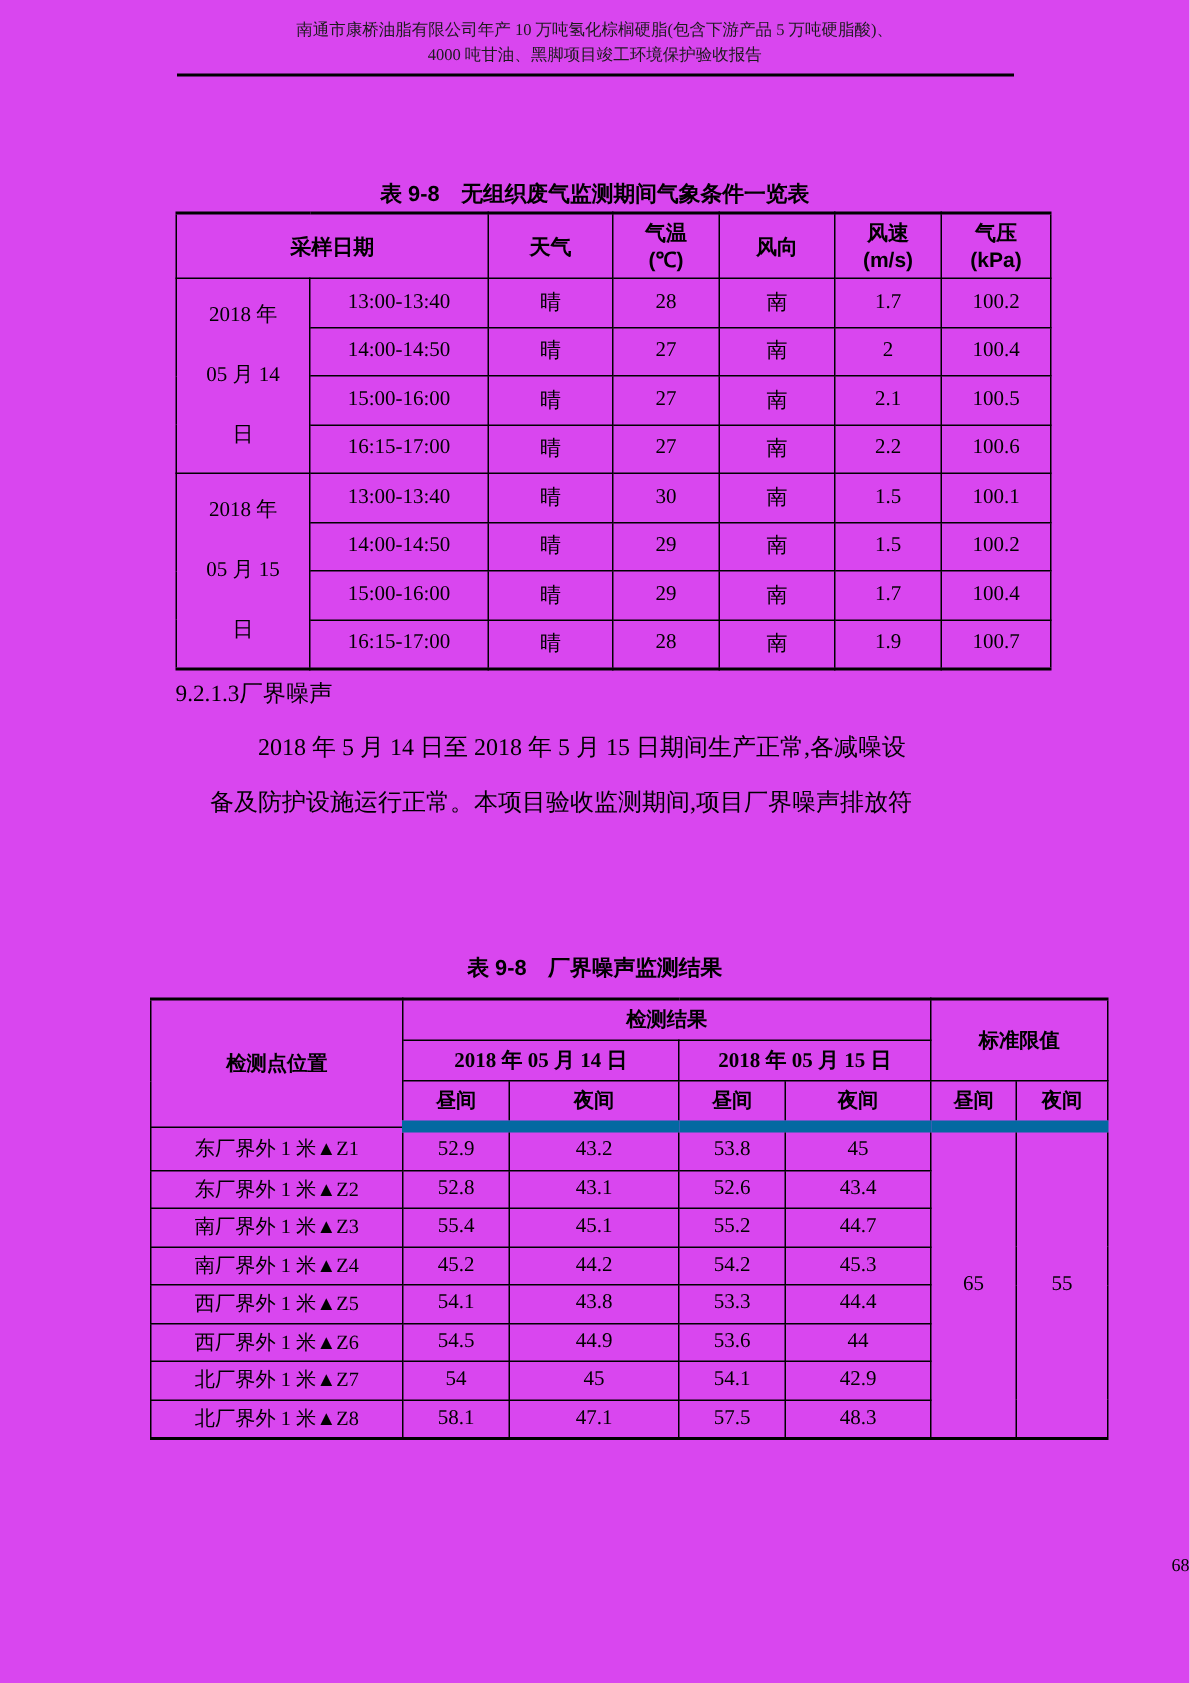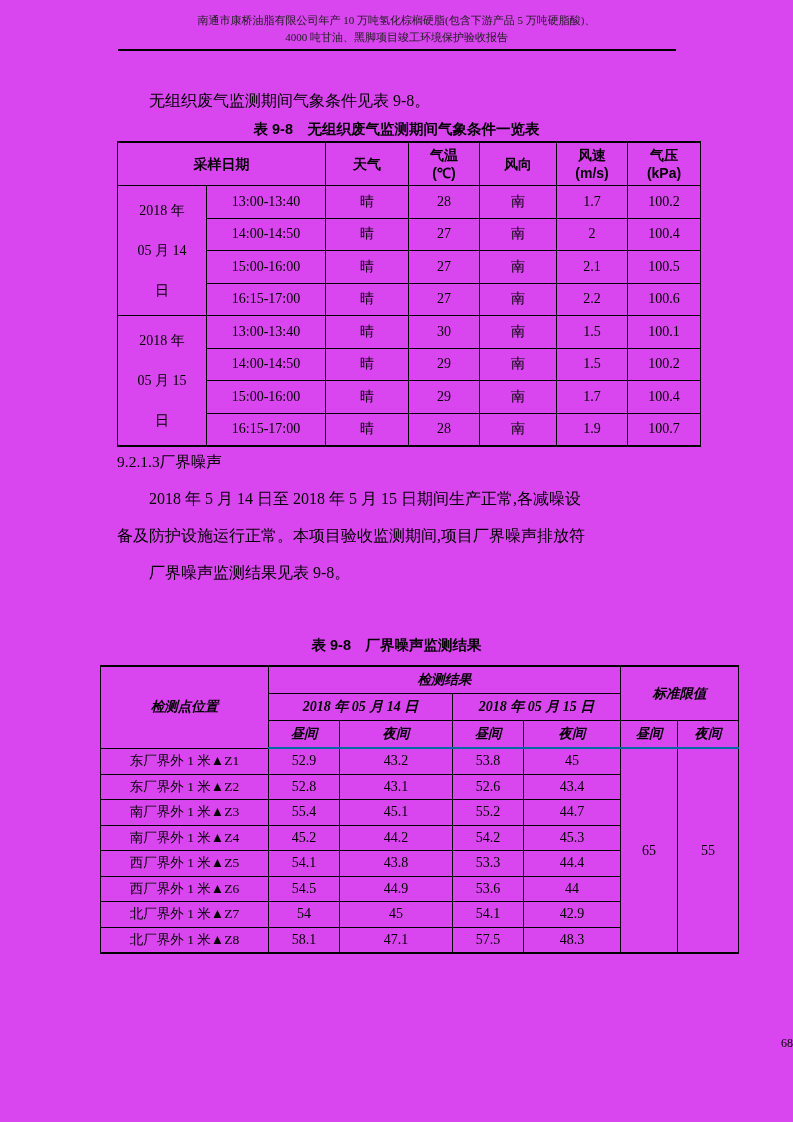--- a/index.html
+++ b/index.html
@@ -29,58 +29,57 @@
   }
   .caption1 { top:120px; }
   .caption2 { top:636px; }
   .sec-heading {
     position:absolute; top:452px; left:117px; font-size:15.5px; white-space:nowrap;
   }
   .para {
     position:absolute; top:480px; left:117px; width:566px;
     font-size:16px; line-height:37px;
   }
-  .para .line { white-space:nowrap; }
+  .para .line { white-space:nowrap;margin-left:23px; }
   .page-num {
     position:absolute; top:1036px; left:0; width:793px; text-align:right;
     font-size:12px;
   }
   
   table { border-collapse:collapse; table-layout:fixed; }
   td, th { border:1px solid #000; text-align:center; vertical-align:middle; padding:0; overflow:hidden; }
   .t1, .t2 { position:absolute; border-top:2.5px solid #000; border-bottom:2.5px solid #000; }
   .t1 { top:141px; left:117px; width:583px; }
   .t2 { top:665px; left:100px; width:638px; }
   .t1 th {
     height:42px; font-family:"Liberation Sans", sans-serif; font-weight:bold;
     font-size:14px; line-height:18px;
   }
   .t1 td { height:31.5px; font-size:14px; }
   .t1 td.datecell { line-height:40px; font-size:14px; }
   .t2 th {
-    font-family:"Liberation Sans", sans-serif; font-weight:bold; font-size:13.5px;font-style:italic;
+    font-family:"Liberation Sans", sans-serif; font-weight:bold; font-size:13.5px;
   }
   .t2 tr.h1 th { height:26px; }
   .t2 tr.h2 th { height:26px; font-family:"Liberation Serif", serif; font-size:14px; }
-  .t2 tr.h3 th { height:26px; border-bottom:2px solid #0369a1; }
+  .t2 tr.h3 th { height:26px; border-bottom:8px solid #0369a1; }
   .t2 td { height:24.5px; font-size:14px; }
   .t2 td.loc { font-size:13.5px; }
 </style>
 </head>
 <body>
 
 <div class="page">
 
   <div class="doc-header">
     <div>南通市康桥油脂有限公司年产 10 万吨氢化棕榈硬脂(包含下游产品 5 万吨硬脂酸)、</div>
     <div>4000 吨甘油、黑脚项目竣工环境保护验收报告</div>
   </div>
   <div class="header-rule"></div>
 
-  <div class="intro1 indent">无组织废气监测期间气象条件见表 9-8。</div>
   <div class="caption caption1">表 9-8　无组织废气监测期间气象条件一览表</div>
 
   <table class="t1">
     <colgroup>
       <col style="width:89px">
         <col style="width:119px">
         <col style="width:83px">
       <col style="width:71px">
         <col style="width:77px">
         <col style="width:71px">
@@ -178,21 +177,20 @@
       <td>1.9</td>
       <td>100.7</td>
     </tr>
   </tbody>
     </table>
 
   <div class="sec-heading">9.2.1.3厂界噪声</div>
   <div class="para">
     <div class="line indent">2018 年 5 月 14 日至 2018 年 5 月 15 日期间生产正常,各减噪设</div>
     <div class="line">备及防护设施运行正常。本项目验收监测期间,项目厂界噪声排放符</div>
-    <div class="line indent">厂界噪声监测结果见表 9-8。</div>
   </div>
   <div class="caption caption2">表 9-8　厂界噪声监测结果</div>
 
   <table class="t2">
     <colgroup>
       <col style="width:168px">
         <col style="width:71px">
         <col style="width:113px">
       <col style="width:71px">
         <col style="width:97px">

